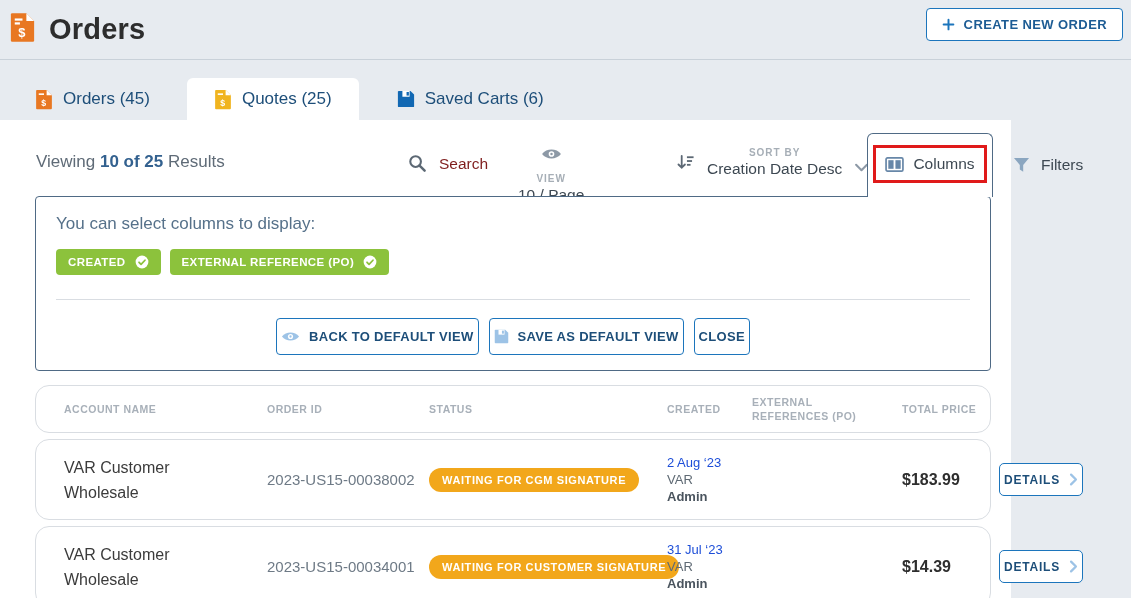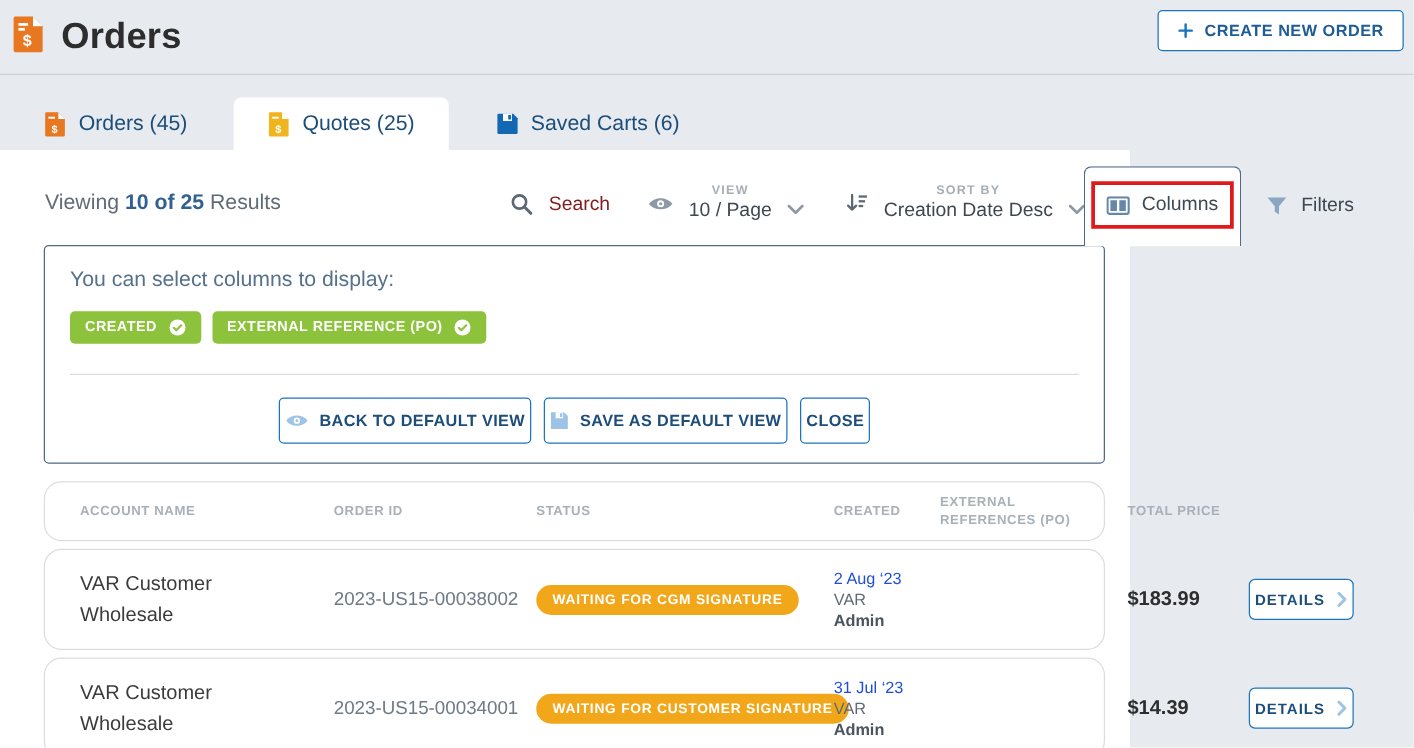--- a/index.html
+++ b/index.html
@@ -16,30 +16,30 @@
 
   
   .tabstrip { height:60px; display:flex; align-items:flex-end; padding-left:35px; }
   .tab { display:flex; align-items:center; gap:10px; height:42px; font-size:17px; color:#1d4e79; cursor:pointer; }
   .tab-quotes { margin-left:37px; background:#fff; border-radius:6px 6px 0 0; padding:0 27px; }
   .tab-saved { margin-left:38px;justify-content:space-between; }
   .tab-icon { width:18px; height:21px; }
   .tab-icon-sq { width:18px; height:18px; }
 
   
-  .content { background:#fff; width:904px; height:478px; position:relative; }
+  .content { background:#fff; width:1011px; height:478px; position:relative; }
 
   
   .toolbar { position:relative; height:76px; }
   .viewing { position:absolute; left:36px; top:32px; font-size:17px; color:#5f6b77; }
   .viewing b { color:#33618f; font-weight:700; }
   .tool-search { position:absolute; left:408px; top:34px; display:flex; align-items:center; gap:12px;
     font-size:15.5px; color:#7f1d1d; cursor:pointer; }
   .tool-group { position:absolute; display:flex; align-items:center; gap:12px; cursor:pointer; }
-  .tool-view { left:518px; top:27px; }
+  .tool-view { left:518px; top:27px;flex-direction:column; }
   .tool-sort { left:676px; top:27px; }
   .tool-col { display:flex; flex-direction:column; align-items:center; }
   .tool-label { font-size:10px; font-weight:700; letter-spacing:1px; color:#a6aeb6; }
   .tool-value { font-size:15.5px; color:#3d4852; margin-top:2px; }
   .chev { margin-top:10px; }
 
   .columns-tab { position:absolute; left:867px; top:13px; width:126px; height:64px; z-index:2;
     background:#fff; border:1px solid #4f6a85; border-bottom:none; border-radius:6px 6px 0 0;
     display:flex; align-items:flex-start; justify-content:center; padding-top:11px; cursor:pointer; }
   .red-box { border:3px solid #e01a1a; padding:7px 9px; display:flex; align-items:center; gap:9px; }

